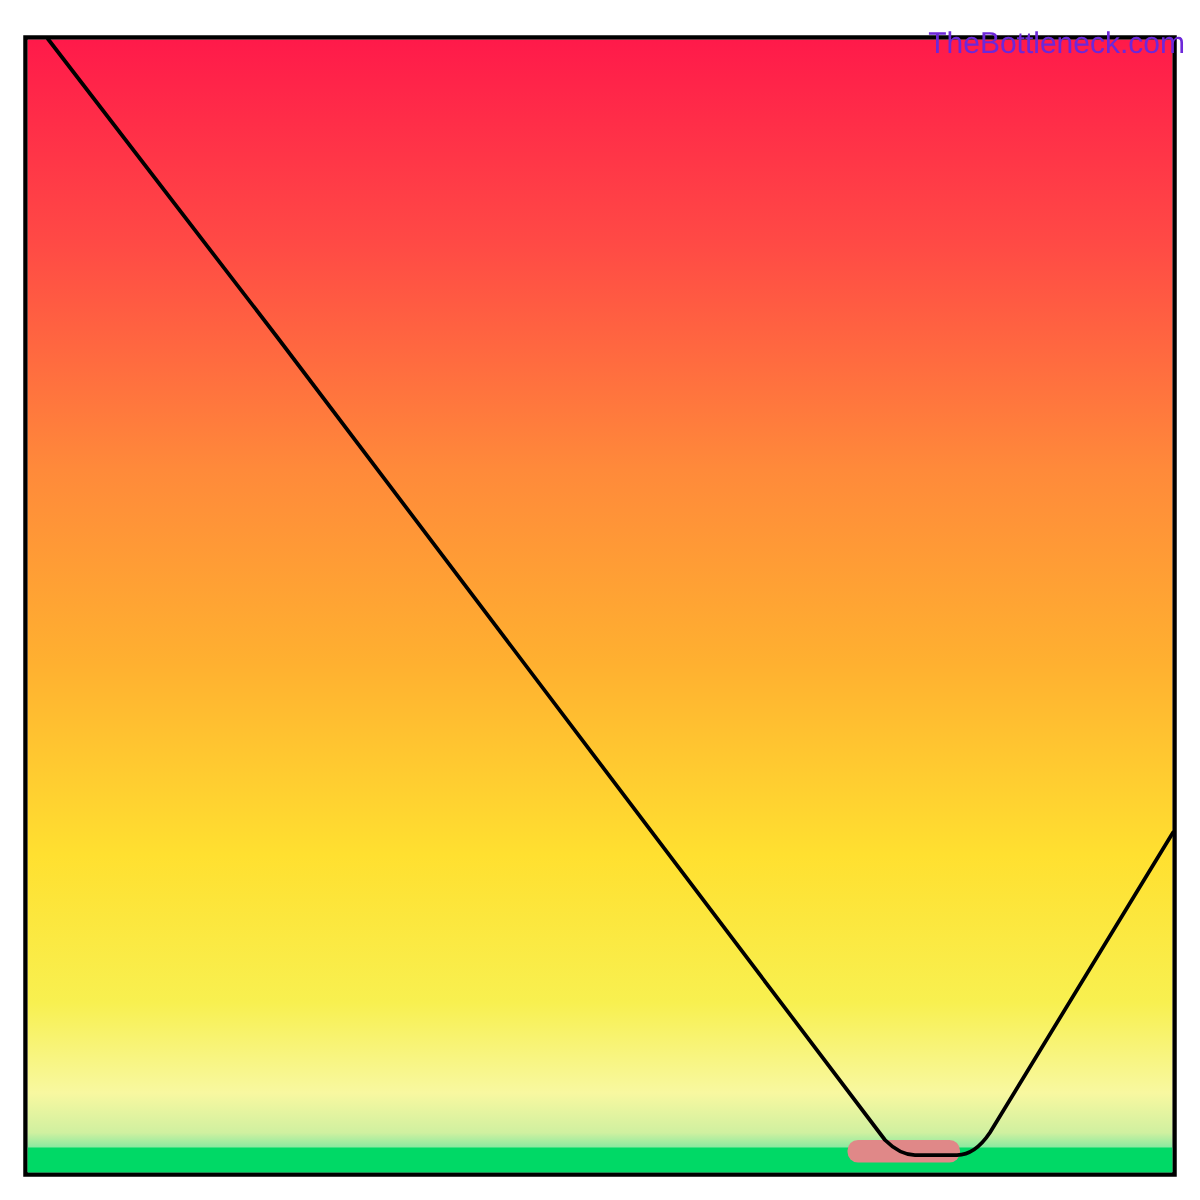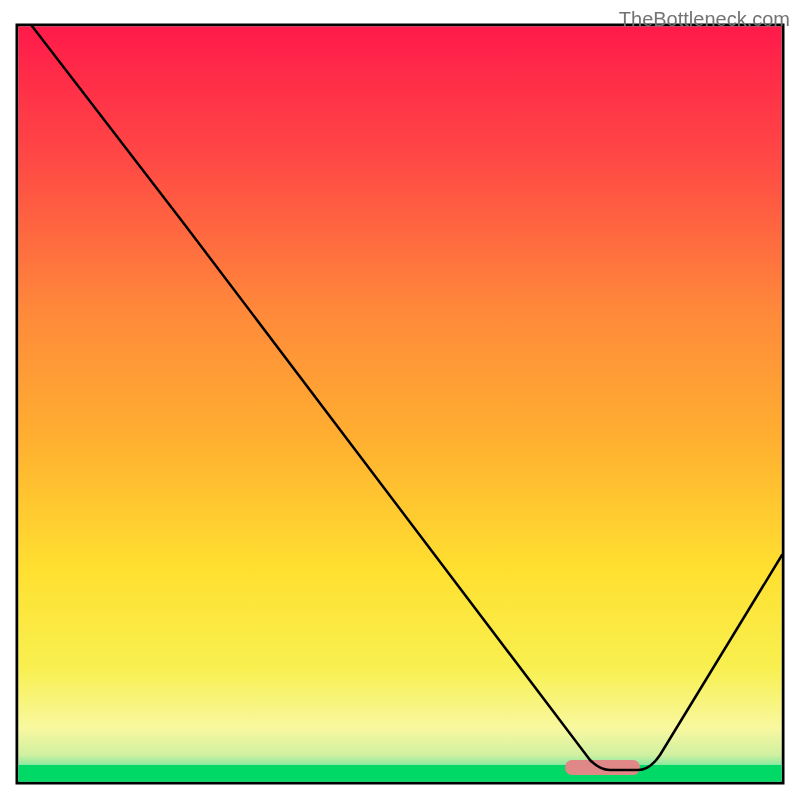--- a/index.html
+++ b/index.html
@@ -11,23 +11,23 @@
     font-family: Arial, sans-serif;
   }
   .chart-container {
     position: relative;
     width: 800px;
     height: 800px;
     box-sizing: border-box;
   }
   .watermark {
     position: absolute;
-    top: 8px;
+    top: 18px;
     right: 10px;
-    color: #737373;
+    color: #6d28d9;
     font-size: 20px;
     font-family: Arial, sans-serif;
     z-index: 10;
   }
   svg {
     display: block;
   }
 </style>
 </head>
 <body>

